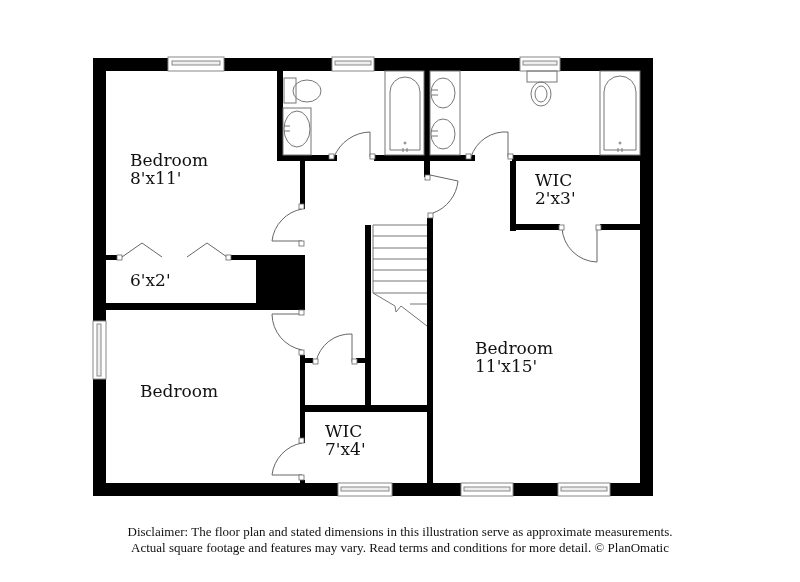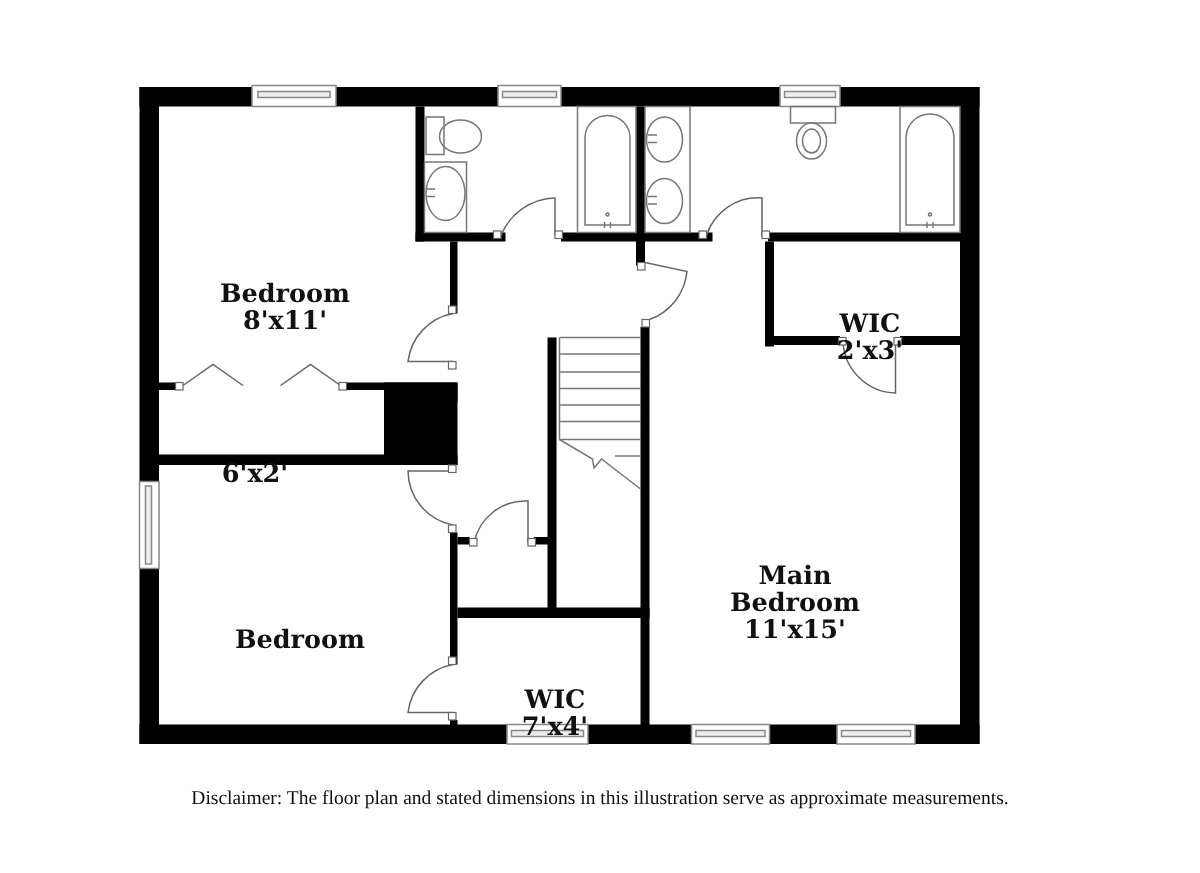--- a/index.html
+++ b/index.html
@@ -1,18 +1,18 @@
 <!DOCTYPE html>
 <html><head>
 <meta charset="utf-8">
 <style>
   html, body { margin:0; padding:0; background:#ffffff; }
   body { width:800px; height:582px; position:relative; overflow:hidden; font-family:"DejaVu Serif", serif; }
   #plan { position:absolute; left:0; top:0; width:800px; height:582px; }
-  .label { position:absolute; text-align:center; color:#111; font-family:"DejaVu Serif", serif; font-weight:bold; line-height:1.05;margin-top:36px; }
+  .label { position:absolute; text-align:left; color:#111; font-family:"DejaVu Serif", serif; font-weight:normal; line-height:1.05; }
   .label .name, .label .dim { display:block; white-space:nowrap; }
   .lbl-lg { font-size:17px; }
   .disclaimer { position:absolute; left:0; width:800px; top:524px; text-align:center; font-family:"Liberation Serif", serif; font-size:13px; color:#111; line-height:16px; }
   .disclaimer div { white-space:nowrap; }
 </style>
 </head>
 <body>
 
 <svg id="plan" viewBox="0 0 800 582" xmlns="http://www.w3.org/2000/svg">
 
@@ -223,20 +223,20 @@
 </div>
 <div class="label lbl-lg" style="left:325px; top:423px; width:90px;">
   <span class="name">WIC</span>
   <span class="dim">7'x4'</span>
 </div>
 <div class="label lbl-lg" style="left:535px; top:172px; width:90px;">
   <span class="name">WIC</span>
   <span class="dim">2'x3'</span>
 </div>
 <div class="label lbl-lg" style="left:475px; top:340px; width:110px;">
-  <span class="name">Main</span>
   <span class="name">Bedroom</span>
   <span class="dim">11'x15'</span>
 </div>
 
 <div class="disclaimer">
   <div>Disclaimer: The floor plan and stated dimensions in this illustration serve as approximate measurements.</div>
+  <div>Actual square footage and features may vary. Read terms and conditions for more detail. © PlanOmatic</div>
 </div>
 
 </body></html>

